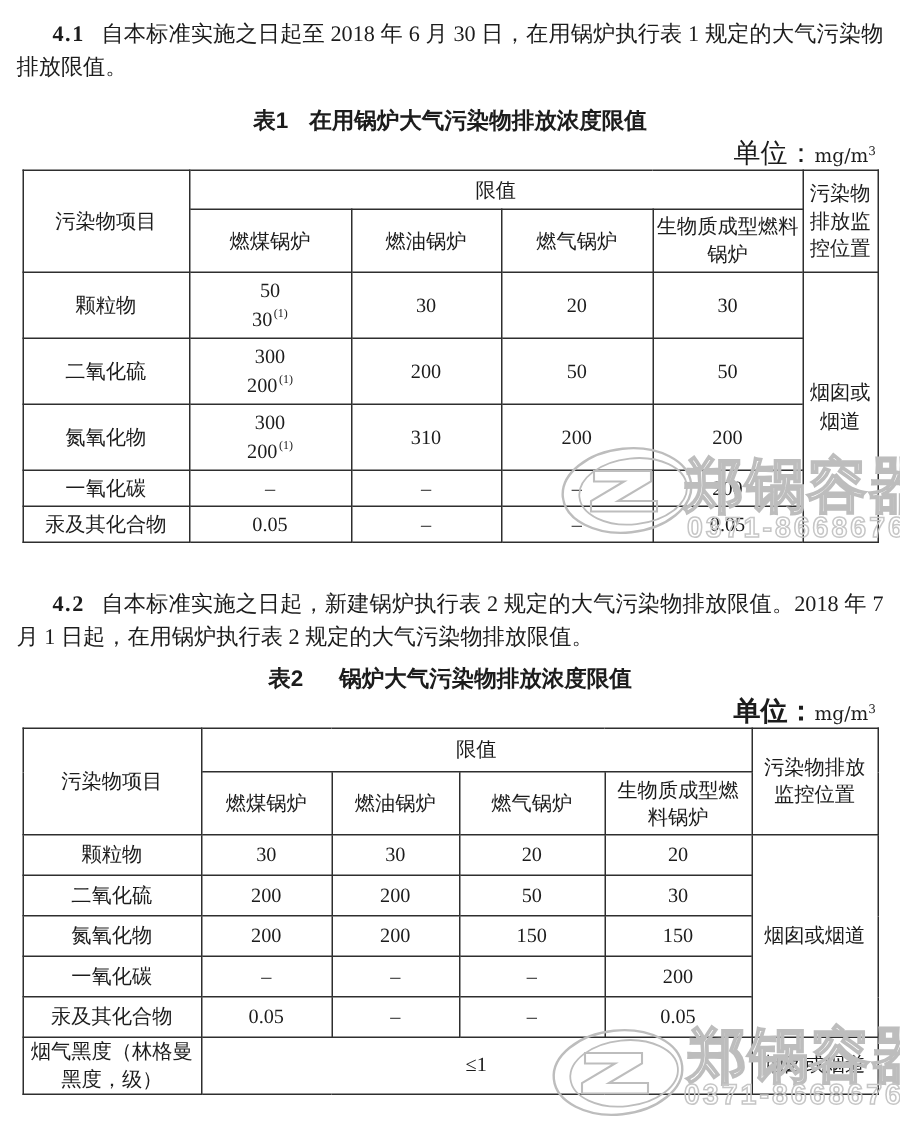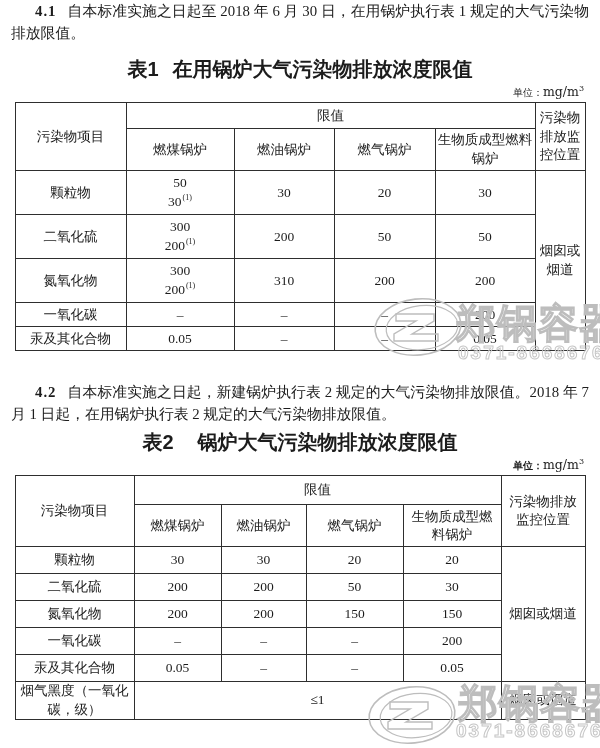--- a/index.html
+++ b/index.html
@@ -1,34 +1,34 @@
 <!DOCTYPE html>
 <html><head>
 <meta charset="utf-8">
 <style>
   html,body{margin:0;padding:0;}
   body{
     width:600px;height:748px;background:#ffffff;position:relative;overflow:hidden;
     font-family:"Liberation Serif","DejaVu Serif",serif;color:#1c1c1c;
   }
   .para{margin:0 11px;font-size:14.8px;line-height:22px;text-align:justify;text-indent:24px;}
-  .para.first{padding-top:0;}
+  .para.first{padding-top:12px;}
   .para .pnum{font-weight:bold;letter-spacing:1px;margin-right:11px;}
   .tbl-title{
     text-align:center;font-family:"Liberation Sans","DejaVu Sans",sans-serif;
-    font-weight:bold;font-size:20px;line-height:18px;
+    font-weight:bold;font-size:15px;line-height:18px;
   }
   .tbl-title .tgap{display:inline-block;width:14px;}
   .tbl-title .tgap.wide{width:24px;}
   #title1{margin-top:16px;}
   #title2{margin-top:8px;}
   .unit-line{ text-align:right;margin:4px 16px 2px 0;font-size:12.5px;line-height:14px;
     font-family:"DejaVu Serif",serif;}
   .unit-line sup{font-size:8px;}
-  .unit-line .ulabel{font-size:10px;}
+  .unit-line .ulabel{font-size:18px;}
   .unit-line.bold-label .ulabel{font-weight:bold;font-family:"Liberation Sans","DejaVu Sans",sans-serif;}
   table{border-collapse:collapse;table-layout:fixed;margin:2px auto 0 auto;width:570px;}
   td{
     border:1px solid #2e2e2e;text-align:center;vertical-align:middle;
     font-size:13.5px;line-height:1.35;padding:0 2px;word-break:break-all;
   }
   table{border:1.5px solid #222;}
   td sup{font-size:8px;vertical-align:super;margin-left:1px;}
   .t1 tr.hr1{height:26px;} .t1 tr.hr2{height:42px;}
   .t1 tr.tall{height:44px;} .t1 tr.short{height:24px;}
@@ -179,21 +179,21 @@
       <td>200</td>
     </tr>
     <tr class="std">
       <td>汞及其化合物</td>
       <td>0.05</td>
       <td>–</td>
       <td>–</td>
       <td>0.05</td>
     </tr>
     <tr class="smoke">
-      <td>烟气黑度（一氧化碳，级）</td>
+      <td>烟气黑度（林格曼黑度，级）</td>
       <td colspan="4">≤1</td>
       <td class="narrowpad">烟囱或烟道</td>
     </tr>
   </tbody>
 </table>
 
 <div class="wm-layer">
   <svg class="wm-logo" style="left:372px;top:296px;" width="92" height="62" viewBox="-46 -31 92 62">
     <ellipse cx="0" cy="0" rx="43" ry="28" fill="none" stroke="#bdbdbd" stroke-width="1.6" transform="rotate(-6)"></ellipse>
     <ellipse cx="4" cy="1" rx="36" ry="22" fill="none" stroke="#bdbdbd" stroke-width="1.2" transform="rotate(-6)"></ellipse>

